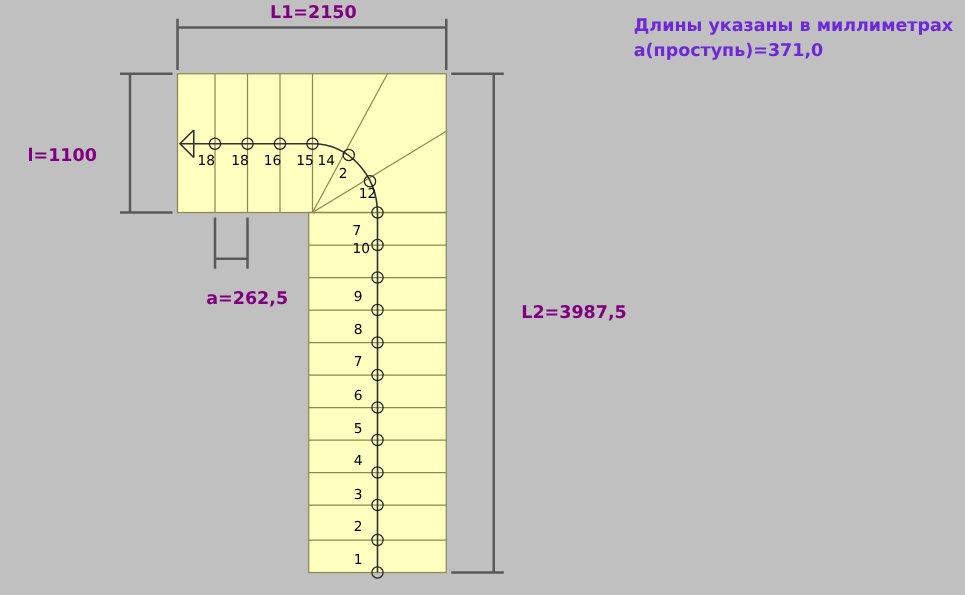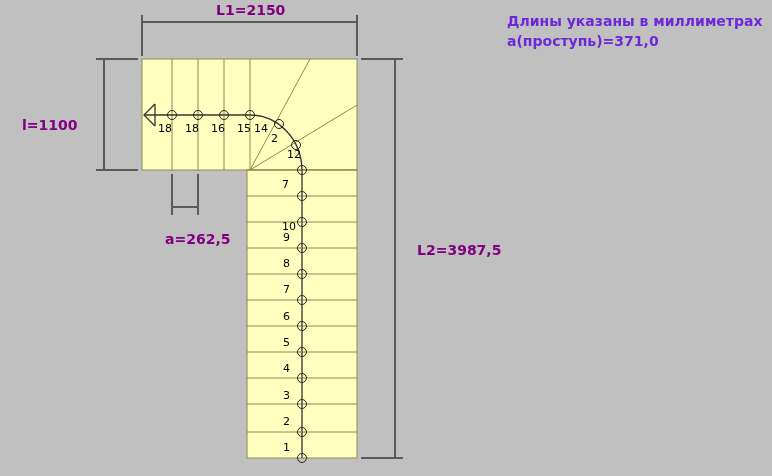--- a/index.html
+++ b/index.html
@@ -116,21 +116,21 @@
 
   <span class="num" style="left:283px;top:441px">1</span>
   <span class="num" style="left:283px;top:415px">2</span>
   <span class="num" style="left:283px;top:389px">3</span>
   <span class="num" style="left:283px;top:362px">4</span>
   <span class="num" style="left:283px;top:336px">5</span>
   <span class="num" style="left:283px;top:310px">6</span>
   <span class="num" style="left:283px;top:283px">7</span>
   <span class="num" style="left:283px;top:257px">8</span>
   <span class="num" style="left:283px;top:231px">9</span>
-  <span class="num" style="left:282px;top:220px">10</span>
+  <span class="num" style="left:282px;top:192px">10</span>
   <span class="num" style="left:282px;top:178px">7</span>
   <span class="num" style="left:287px;top:148px">12</span>
   <span class="num" style="left:271px;top:132px">2</span>
   <span class="num" style="left:254px;top:122px">14</span>
   <span class="num" style="left:237px;top:122px">15</span>
   <span class="num" style="left:211px;top:122px">16</span>
   <span class="num" style="left:185px;top:122px">18</span>
   <span class="num" style="left:158px;top:122px">18</span>
 
   <span class="lbl" style="left:216px;top:2px">L1=2150</span>

